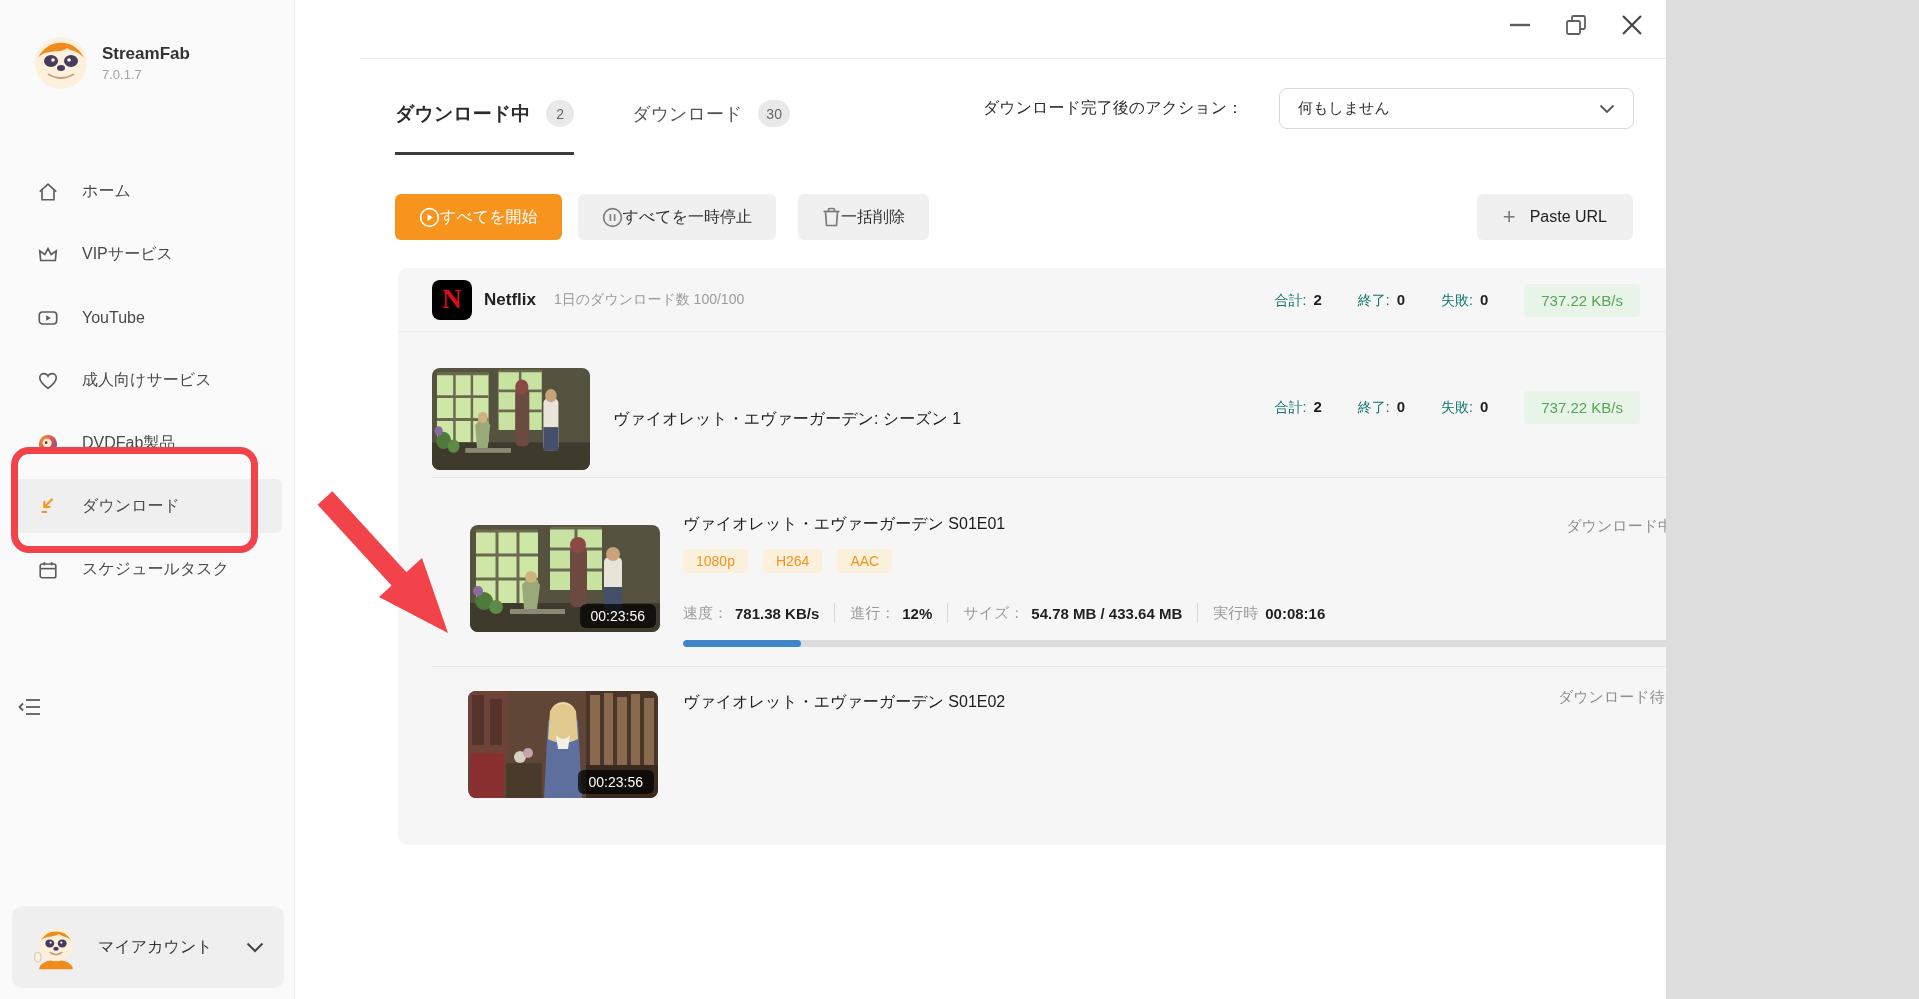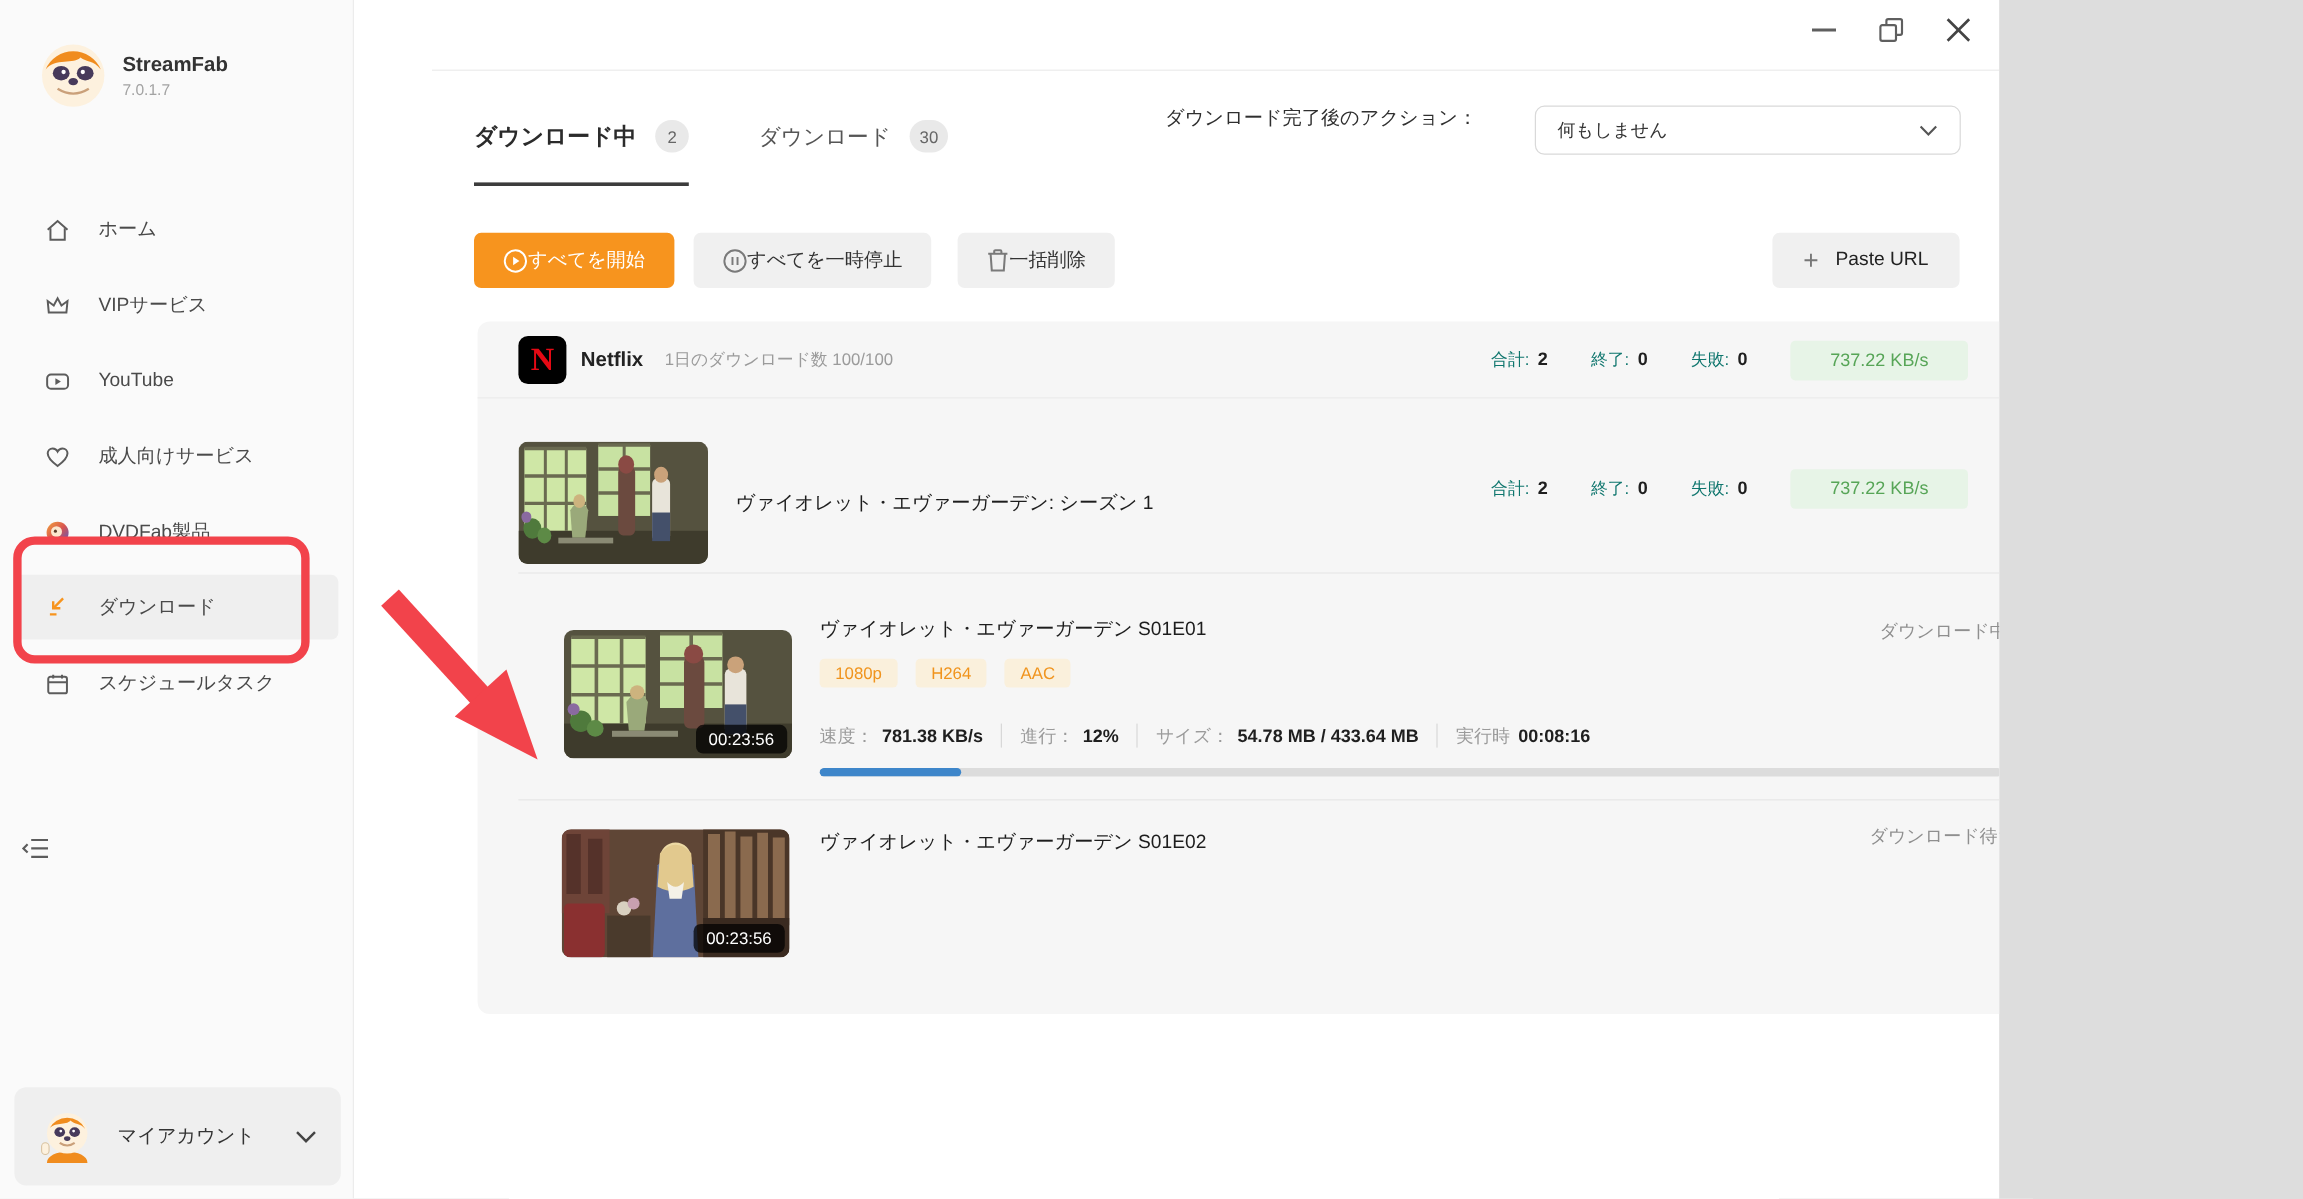--- a/index.html
+++ b/index.html
@@ -26,21 +26,21 @@
 
   
   .tabs-row { position:absolute; left:395px; top:72px; height:83px; display:flex; gap:58px; align-items:center; }
   .tab { position:relative; height:100%; display:flex; align-items:center; gap:16px; cursor:pointer; }
   .tab-label { font-size:18px; color:#555; }
   .tab.active .tab-label { font-weight:bold; color:#2b2b2b; font-size:19px; }
   .tab.active::after { content:""; position:absolute; left:0; right:0; bottom:0; height:3px; background:#3c3c3c; }
   .tab-badge { background:#e9e9e9; color:#666; border-radius:14px; min-width:28px; height:27px; display:flex; align-items:center; justify-content:center; font-size:14px; padding:0 8px; }
 
   
-  .post-action { position:absolute; top:88px; right:32px; display:flex; gap:48px; }
+  .post-action { position:absolute; top:88px; right:32px; display:flex; align-items:center; gap:36px; }
   .post-action-label { font-size:16px; color:#2f2f2f; }
   .dropdown { width:355px; height:41px; border:1px solid #d9d9d9; border-radius:8px; background:#fff; display:flex; align-items:center; justify-content:space-between; padding:0 18px; cursor:pointer; }
   .dropdown-value { font-size:15px; color:#333; }
 
   
   .toolbar { position:absolute; left:395px; top:194px; display:flex; align-items:center; }
   .btn { height:46px; border-radius:6px; display:inline-flex; align-items:center; gap:0; font-size:16px; padding:0 24px; cursor:pointer; border:none; }
   .btn-start { background:#F7941E; color:#fff; }
   .btn-gray { background:#f0f0f0; color:#333; }
   .btn + .btn { margin-left:16px; }
@@ -50,21 +50,21 @@
 
   
   .card { position:absolute; left:398px; top:268px; width:1450px; height:577px; background:#f6f6f6; border-radius:10px; }
   .nf-row { position:absolute; left:0; top:0; right:0; height:64px; display:flex; align-items:center; padding-left:34px; border-bottom:1px solid #ececec; }
   .nf-icon { width:40px; height:40px; background:#000; border-radius:8px; display:flex; align-items:center; justify-content:center; color:#E50914; font-size:27px; font-weight:bold; font-family:"Liberation Serif","DejaVu Serif",serif; }
   .nf-name { font-size:17px; font-weight:bold; color:#222; margin-left:12px; }
   .nf-daily { font-size:14px; color:#9b9b9b; margin-left:18px; }
   .stats { display:flex; align-items:center; gap:36px; }
   .stat-lbl { color:#0f766e; font-size:14px; }
   .stat-val { color:#1f1f1f; font-weight:bold; font-size:15px; margin-left:7px; }
-  .speed-badge { background:#e7f4e7; color:#57a557; font-size:15px; padding:8px 33px; border-radius:4px; }
+  .speed-badge { background:#e7f4e7; color:#57a557; font-size:15px; padding:8px 17px; border-radius:4px; }
   .nf-stats { position:absolute; right:208px; top:0; height:64px; display:flex; align-items:center; }
   .chev { cursor:pointer; }
   .nf-chev { position:absolute; right:28px; top:24px; }
 
   .season-thumb { position:absolute; left:34px; top:100px; width:158px; height:102px; border-radius:8px; overflow:hidden; }
   .season-title { position:absolute; left:215px; top:141px; font-size:16px; color:#1d1d1d; }
   .season-stats { position:absolute; right:208px; top:123px; }
   .season-chev { position:absolute; right:28px; top:140px; }
   .divider { position:absolute; left:34px; right:0; height:1px; background:#e7e7e7; }
   .div-season { top:209px; }

